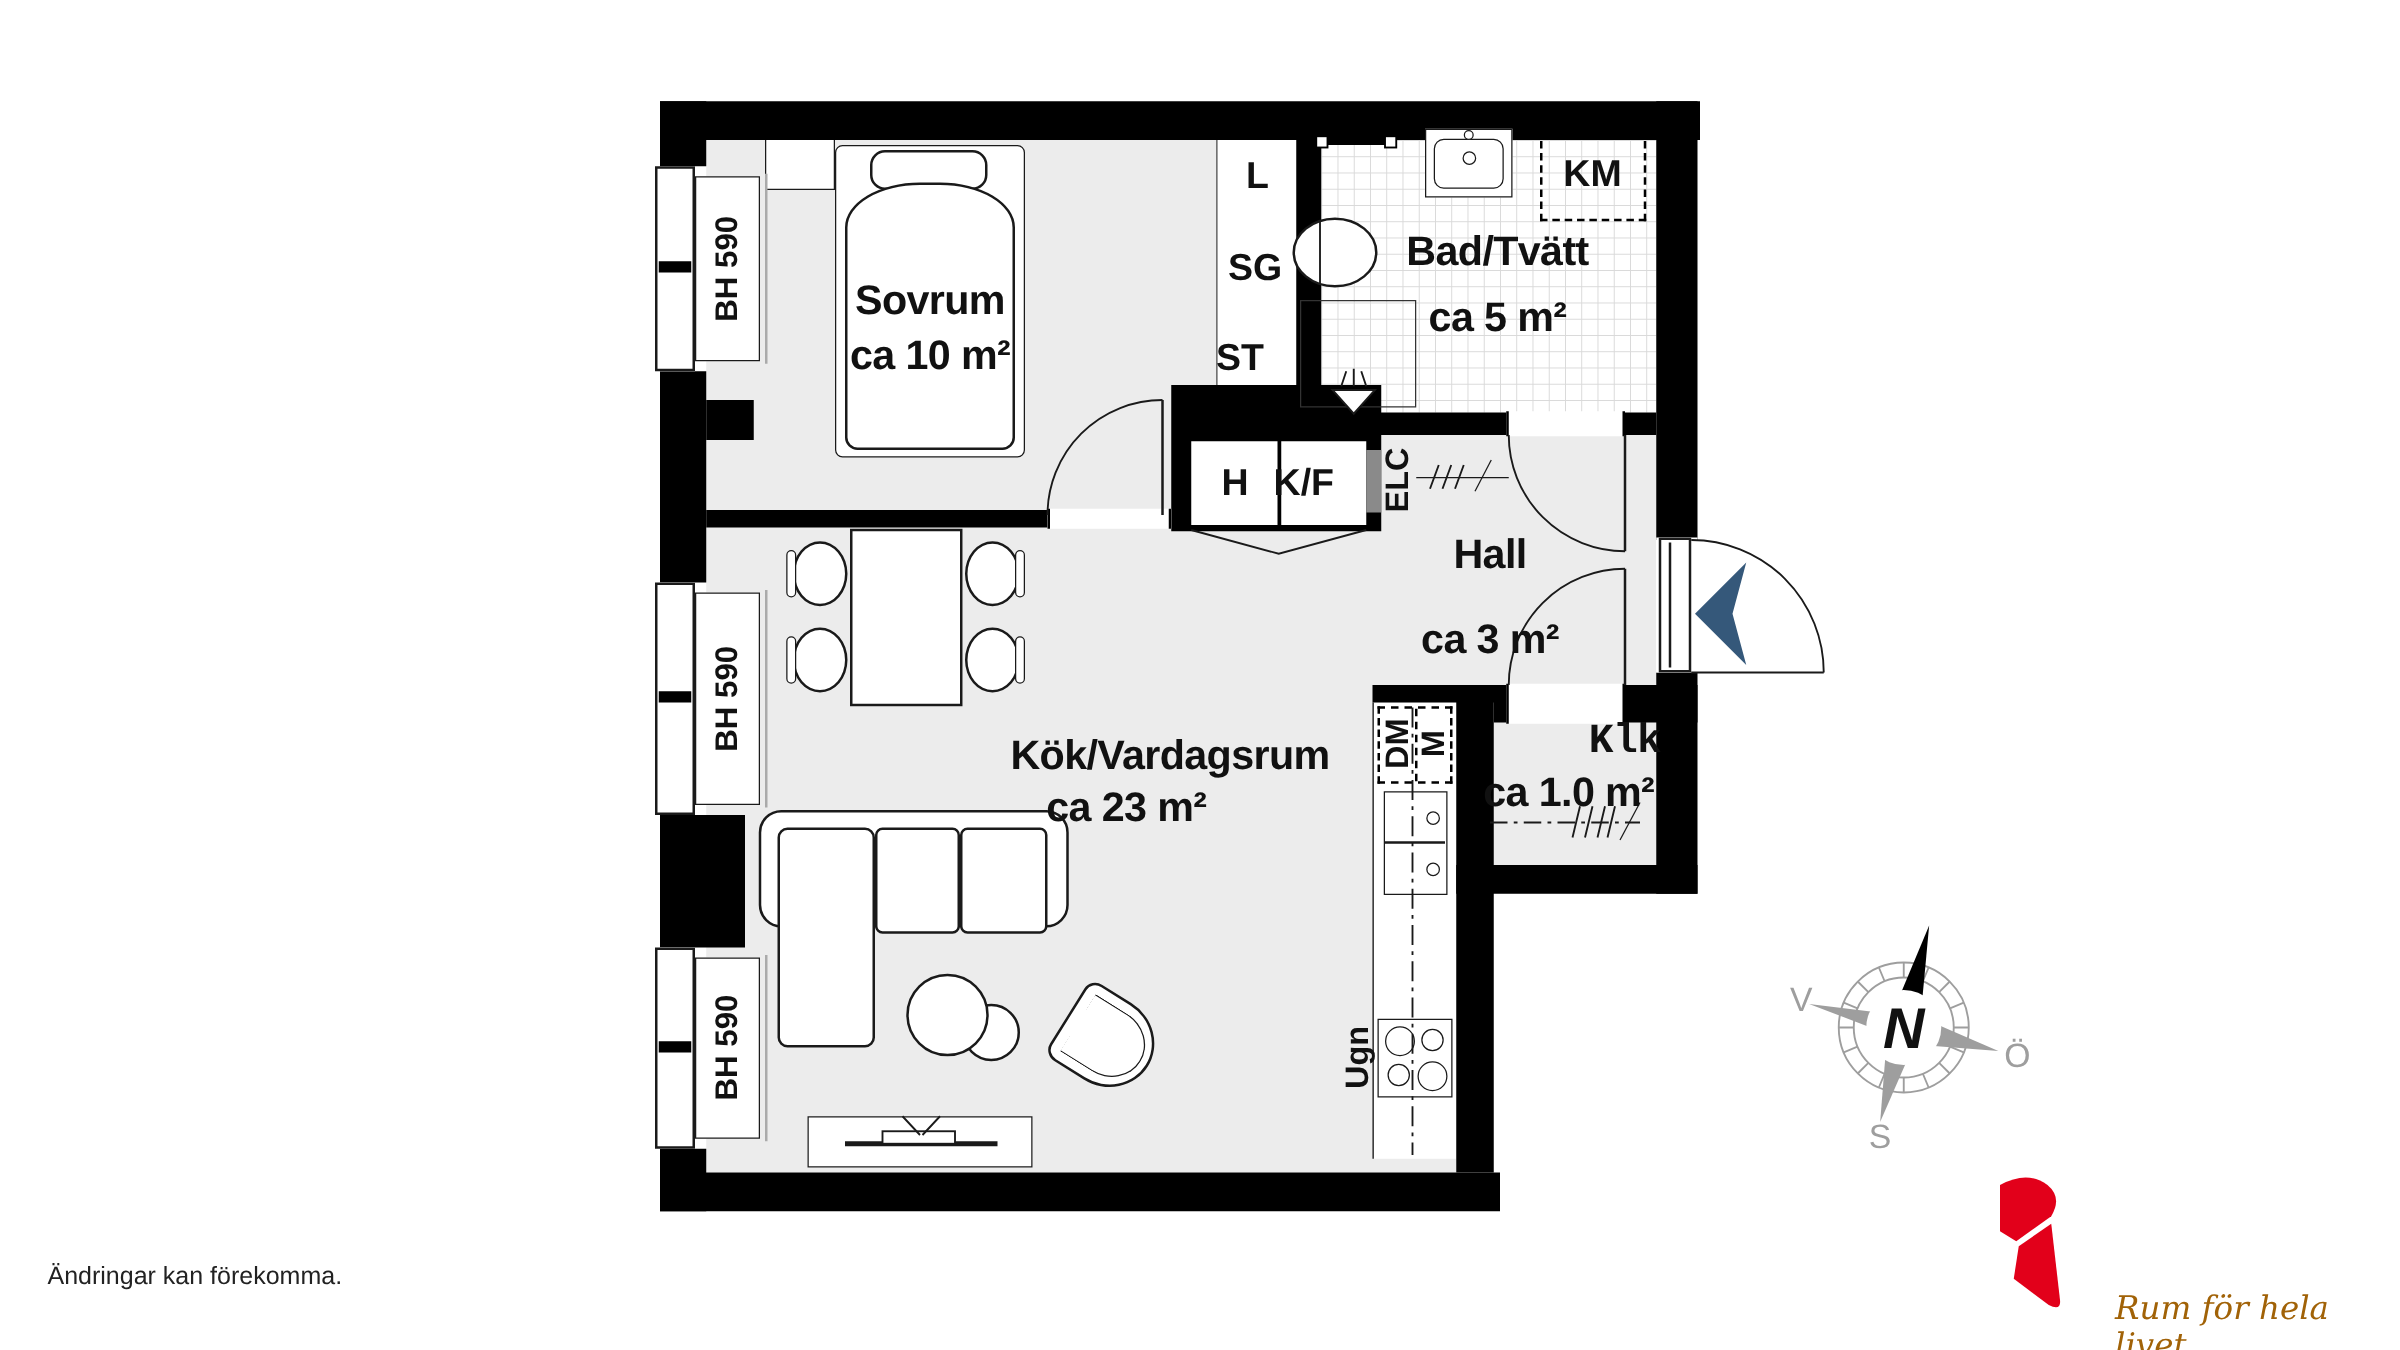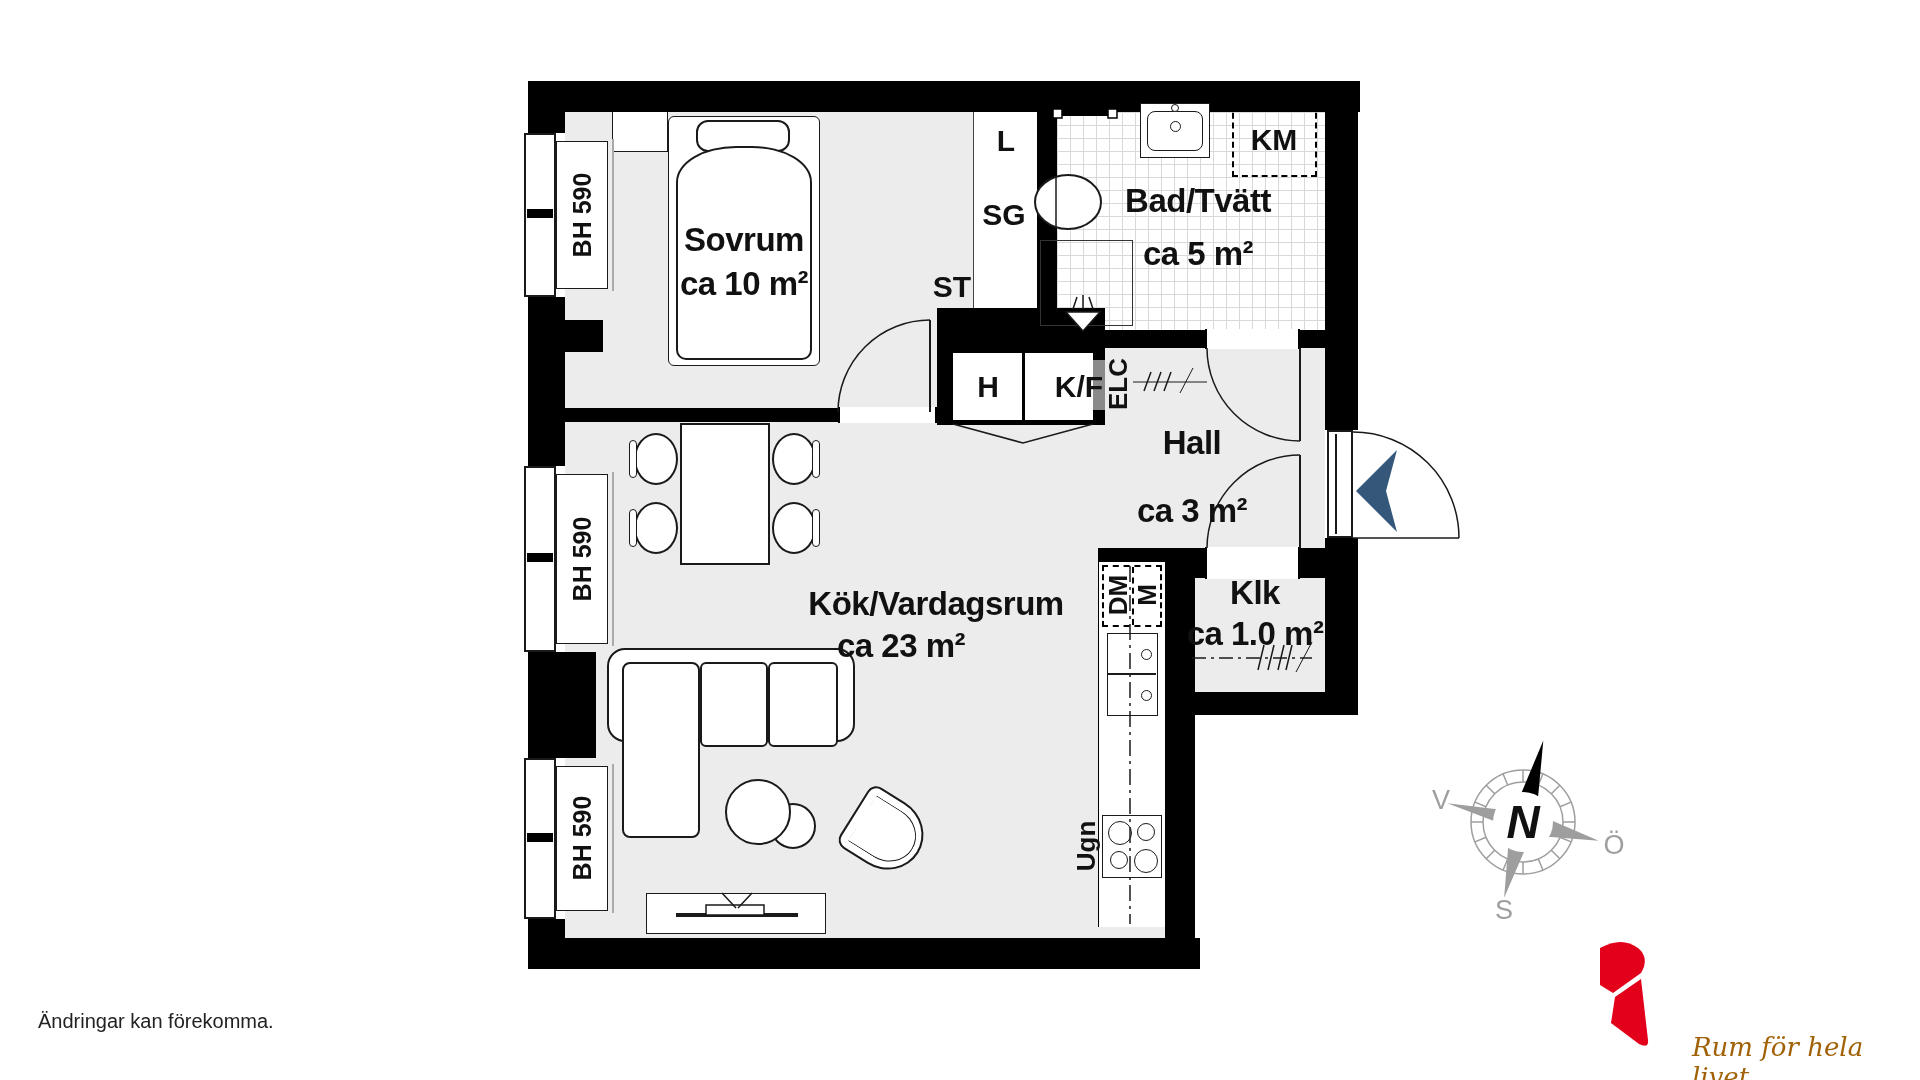--- a/index.html
+++ b/index.html
@@ -216,30 +216,30 @@
       <path d="M1615 997 L1641 979 L1648 1040 Q1649 1049 1639 1044 L1611 1023 Z"></path>
     </g>
   </svg>
 
   <div class="lbl t33" style="left:744px;top:240px;">Sovrum</div>
   <div class="lbl t33" style="left:744px;top:284px;">ca 10 m²</div>
   <div class="lbl t33" style="left:1198px;top:201px;">Bad/Tvätt</div>
   <div class="lbl t33" style="left:1198px;top:254px;">ca 5 m²</div>
   <div class="lbl t33" style="left:1192px;top:443px;">Hall</div>
   <div class="lbl t33" style="left:1192px;top:511px;">ca 3 m²</div>
-  <div class="lbl t33" style="left:1255px;top:593px;">Klk</div>
+  <div class="lbl t33" style="left:1300px;top:593px;font-family:Liberation Mono, monospace;">Klk</div>
   <div class="lbl t33" style="left:1255px;top:634px;">ca 1.0 m²</div>
   <div class="lbl t33" style="left:936px;top:604px;">Kök/Vardagsrum</div>
   <div class="lbl t33" style="left:901px;top:646px;">ca 23 m²</div>
 
   <div class="lbl t30" style="left:1006px;top:141px;">L</div>
   <div class="lbl t30" style="left:1004px;top:215px;">SG</div>
-  <div class="lbl t30" style="left:952px;top:287px;text-align:center;">ST</div>
+  <div class="lbl t30" style="left:992px;top:287px;text-align:center;">ST</div>
   <div class="lbl t30" style="left:988px;top:387px;">H</div>
-  <div class="lbl t30" style="left:1079px;top:387px;">K/F</div>
+  <div class="lbl t30" style="left:1043px;top:387px;">K/F</div>
   <div class="lbl t30" style="left:1274px;top:140px;">KM</div>
   <div class="lbl t26 rot" style="left:1118px;top:384px;">ELC</div>
   <div class="lbl t26 rot" style="left:1118px;top:595px;">DM</div>
   <div class="lbl t26 rot" style="left:1147px;top:595px;">M</div>
   <div class="lbl t26 rot" style="left:1086px;top:846px;">Ugn</div>
 
   <div class="lbl rot" style="left:582px;top:215px;font-size:25px;">BH 590</div>
   <div class="lbl rot" style="left:582px;top:559px;font-size:25px;">BH 590</div>
   <div class="lbl rot" style="left:582px;top:838px;font-size:25px;">BH 590</div>
 

